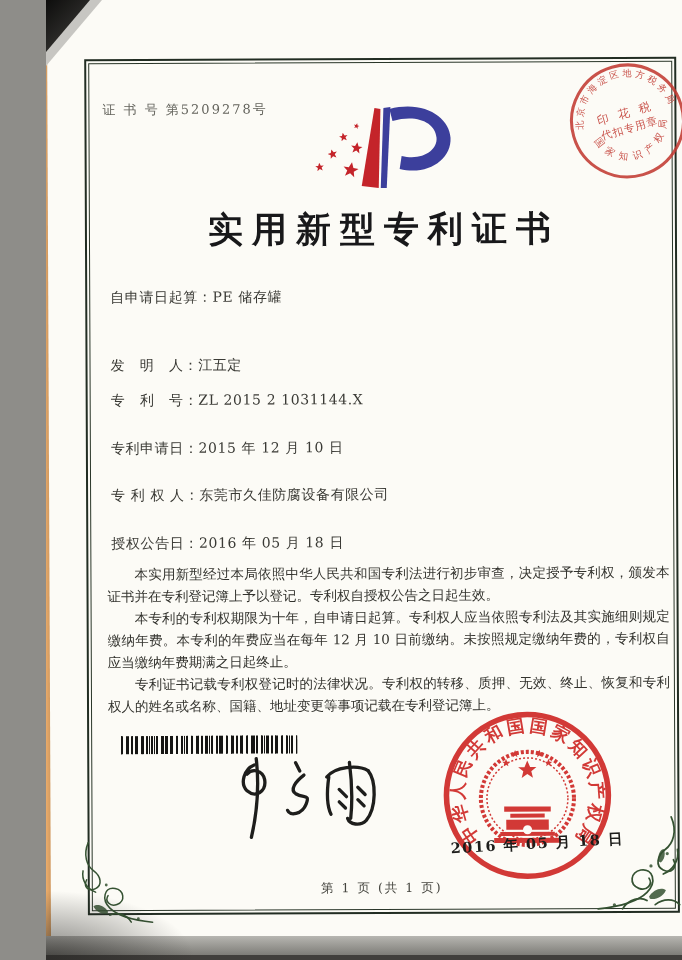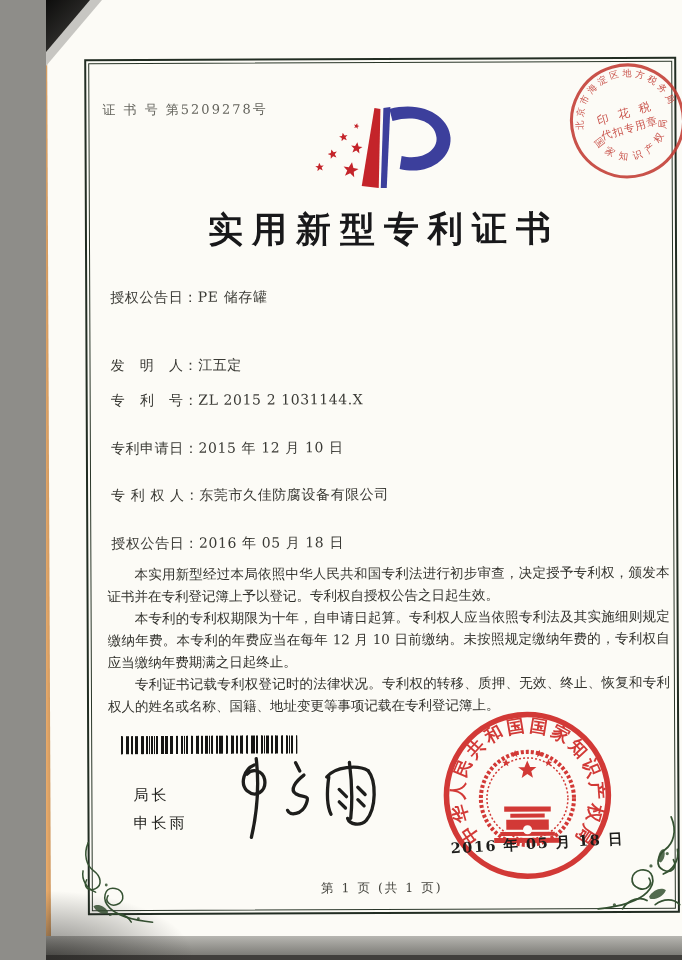--- a/index.html
+++ b/index.html
@@ -96,39 +96,35 @@
         <polygon points="75,12 81,13 79,92 62,90"></polygon>
       </g>
       <g fill="#3c3f9c">
         <polygon points="84,12 91,11 87,92 81,92"></polygon>
         <path d="M 90,13 C 125,4 150,22 151,42 C 152,64 128,80 100,73 L 102,60 C 122,65 138,55 137,42 C 136,27 118,18 93,25 Z"></path>
       </g>
     </svg>
 
     <div class="title">实用新型专利证书</div>
 
-    <div class="field f0">授权公告日：PE 储存罐</div>
+    <div class="field f0">自申请日起算：PE 储存罐</div>
     <div class="field f1">发　明　人：江五定</div>
     <div class="field f2">专　利　号：ZL 2015 2 1031144.X</div>
     <div class="field f3">专利申请日：2015 年 12 月 10 日</div>
     <div class="field f4">专 利 权 人：东莞市久佳防腐设备有限公司</div>
     <div class="field f5">授权公告日：2016 年 05 月 18 日</div>
 
     <div class="body-text">
       <p>本实用新型经过本局依照中华人民共和国专利法进行初步审查，决定授予专利权，颁发本证书并在专利登记簿上予以登记。专利权自授权公告之日起生效。</p>
       <p>本专利的专利权期限为十年，自申请日起算。专利权人应当依照专利法及其实施细则规定缴纳年费。本专利的年费应当在每年 12 月 10 日前缴纳。未按照规定缴纳年费的，专利权自应当缴纳年费期满之日起终止。</p>
       <p>专利证书记载专利权登记时的法律状况。专利权的转移、质押、无效、终止、恢复和专利权人的姓名或名称、国籍、地址变更等事项记载在专利登记簿上。</p>
     </div>
 
     <div class="barcode"></div>
 
-    <div class="signer">
-      <div>局长</div>
-      <div>申长雨</div>
-    </div>
 
     <svg class="signature-svg" width="180" height="88" viewBox="0 0 170 85">
       <g fill="none" stroke="#1e1e1c" stroke-width="3.2" stroke-linecap="round" stroke-linejoin="round">
         <path d="M26,10 C16,14 12,28 19,35 C27,42 38,36 36,24 C34,15 24,13 19,19"></path>
         <path d="M28,4 C30,22 30,50 23,80"></path>
         <path d="M66,8 L70,16"></path>
         <path d="M74,20 C66,26 60,34 66,38 C74,43 80,38 76,48 C72,58 60,60 58,54"></path>
         <path d="M96,22 C104,12 126,10 136,16"></path>
         <path d="M118,8 C120,24 121,44 119,62"></path>
         <path d="M98,22 C96,36 96,50 100,58"></path>

